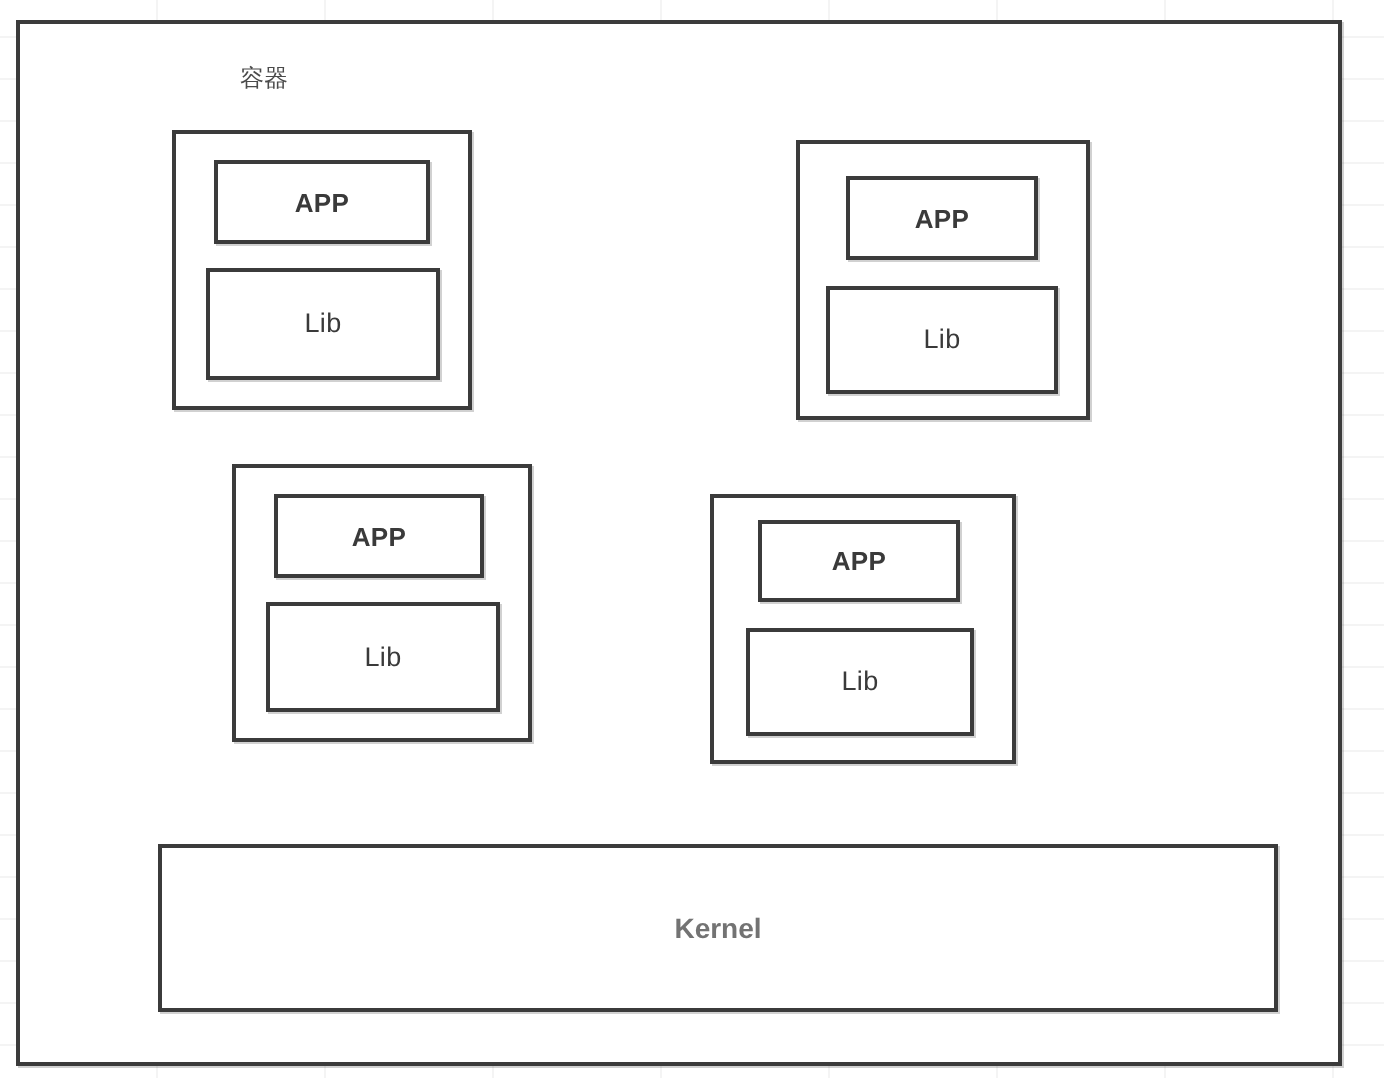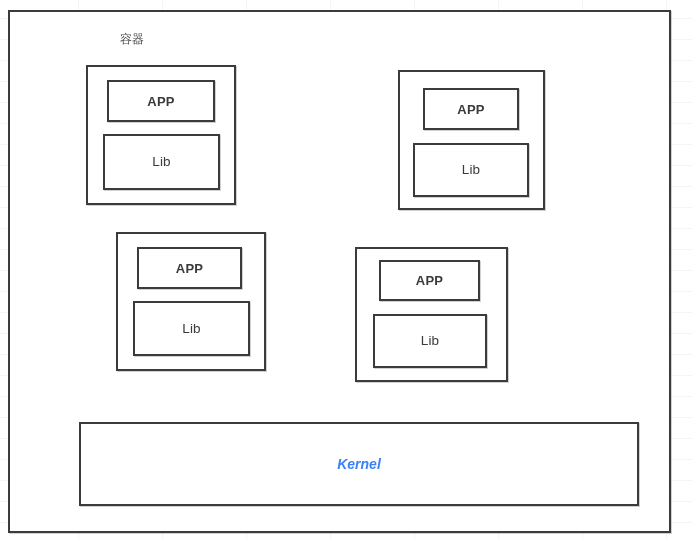--- a/index.html
+++ b/index.html
@@ -67,22 +67,21 @@
   }
 
   .label-lib {
     font-weight: normal;
     font-size: 13.5px;
   }
 
   .kernel-label {
     font-size: 14px;
     font-weight: bold;
-    color: #3b82f6;
-    font-style: italic;
+    color: #737373;
   }
 
   #container-caption {
     position: absolute;
     font-size: 12px;
     color: #4a4a4a;
     white-space: nowrap;
     font-family: "DejaVu Sans", sans-serif;
   }
 </style>

